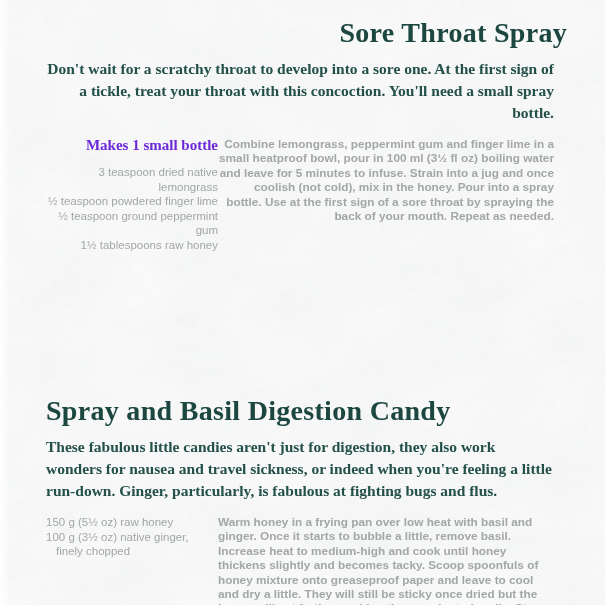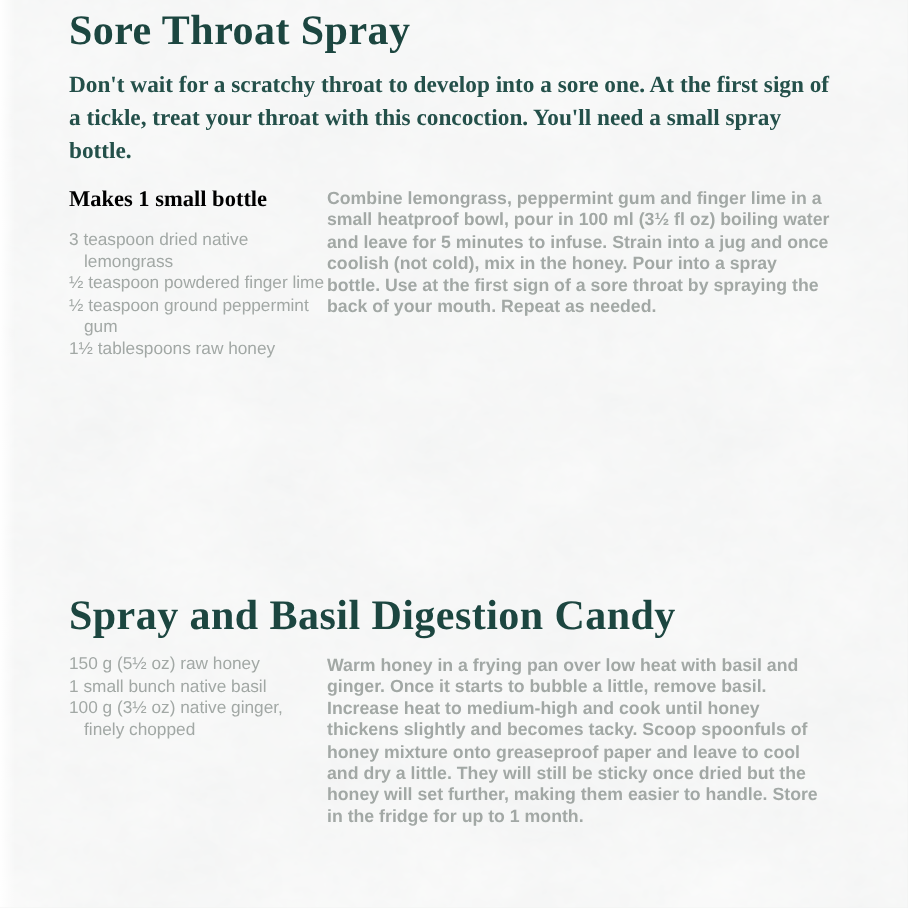--- a/index.html
+++ b/index.html
@@ -31,21 +31,21 @@
   .page {
     position: absolute;
     inset: 0;
     z-index: 2;
   }
   .recipe {
     position: absolute;
     left: 46px;
     right: 38px;
   }
-  .recipe-1 { top: 5px; }
+  .recipe-1 { top: 17px; text-align: right; }
   .recipe-2 { top: 395px; }
 
   .recipe-title {
     margin: 0 0 9px 0;
     font-family: "Liberation Serif", serif;
     font-weight: bold;
     font-size: 28px;
     letter-spacing: 0.3px;
     color: #1c4640;
   }
@@ -69,21 +69,21 @@
   .col-right {
     flex: 1 1 auto;
     max-width: 336px;
     font-weight: bold;
   }
   .makes-heading {
     margin: 0 0 11px 0;
     font-family: "Liberation Serif", serif;
     font-weight: bold;
     font-size: 15px;
-    color: #000000;
+    color: #6d28d9;
   }
   .ingredients-list {
     margin: 0;
     padding: 0;
     list-style: none;
     font-size: 11.5px;
     line-height: 14.5px;
     color: #a2a8a5;
   }
   .ingredients-list li {
@@ -143,25 +143,25 @@
           </ul>
       </div>
       <div class="col-right">
         <p class="method-text">Combine lemongrass, peppermint gum and finger lime in a small heatproof bowl, pour in 100 ml (3½ fl oz) boiling water and leave for 5 minutes to infuse. Strain into a jug and once coolish (not cold), mix in the honey. Pour into a spray bottle. Use at the first sign of a sore throat by spraying the back of your mouth. Repeat as needed.</p>
       </div>
     </div>
   </section>
 
   <section class="recipe recipe-2">
     <h1 class="recipe-title">Spray and Basil Digestion Candy</h1>
+    <p class="recipe-intro">These fabulous little candies aren't just for digestion, they also work wonders for nausea and travel sickness, or indeed when you're feeling a little run-down. Ginger, particularly, is fabulous at fighting bugs and flus.</p>
     <div class="cols">
       <div class="col-left">
         <ul class="ingredients-list">
             <li>150 g (5½ oz) raw honey</li>
-            <li>1 small bunch native basil</li>
             <li>100 g (3½ oz) native ginger, finely chopped</li>
           </ul>
       </div>
       <div class="col-right">
         <p class="method-text">Warm honey in a frying pan over low heat with basil and ginger. Once it starts to bubble a little, remove basil. Increase heat to medium-high and cook until honey thickens slightly and becomes tacky. Scoop spoonfuls of honey mixture onto greaseproof paper and leave to cool and dry a little. They will still be sticky once dried but the honey will set further, making them easier to handle. Store in the fridge for up to 1 month.</p>
       </div>
     </div>
   </section>
 
 </div>

